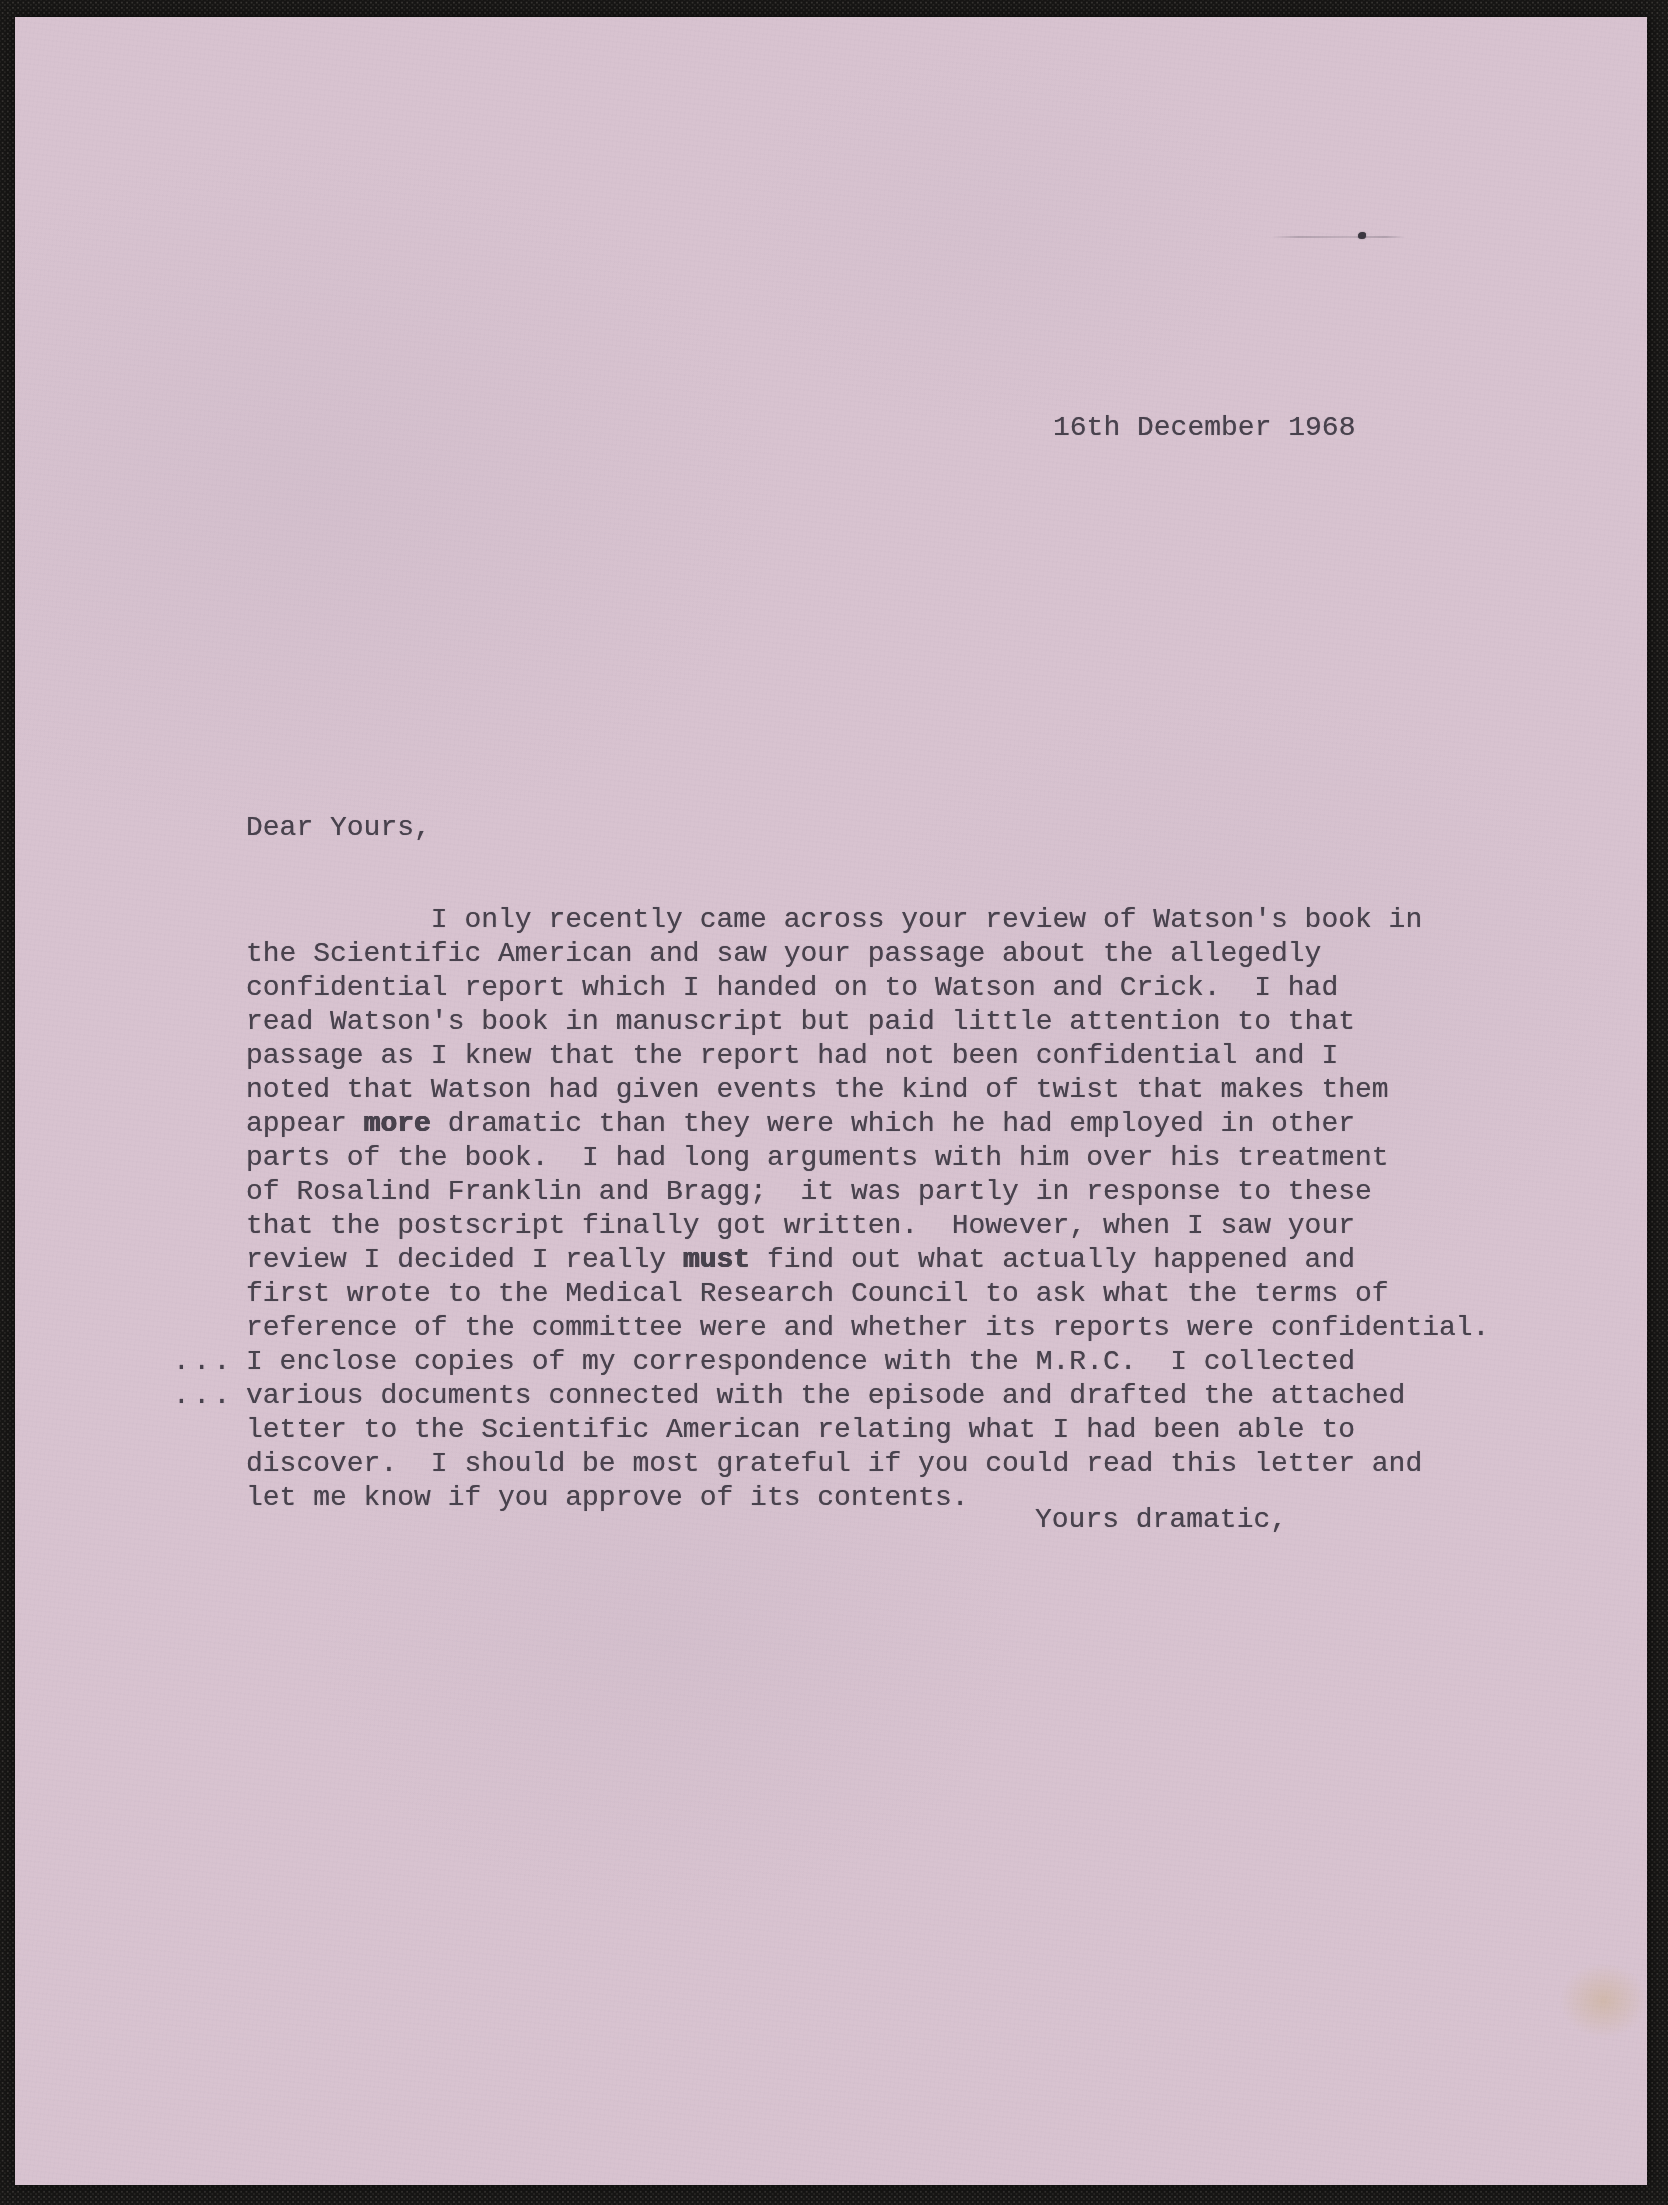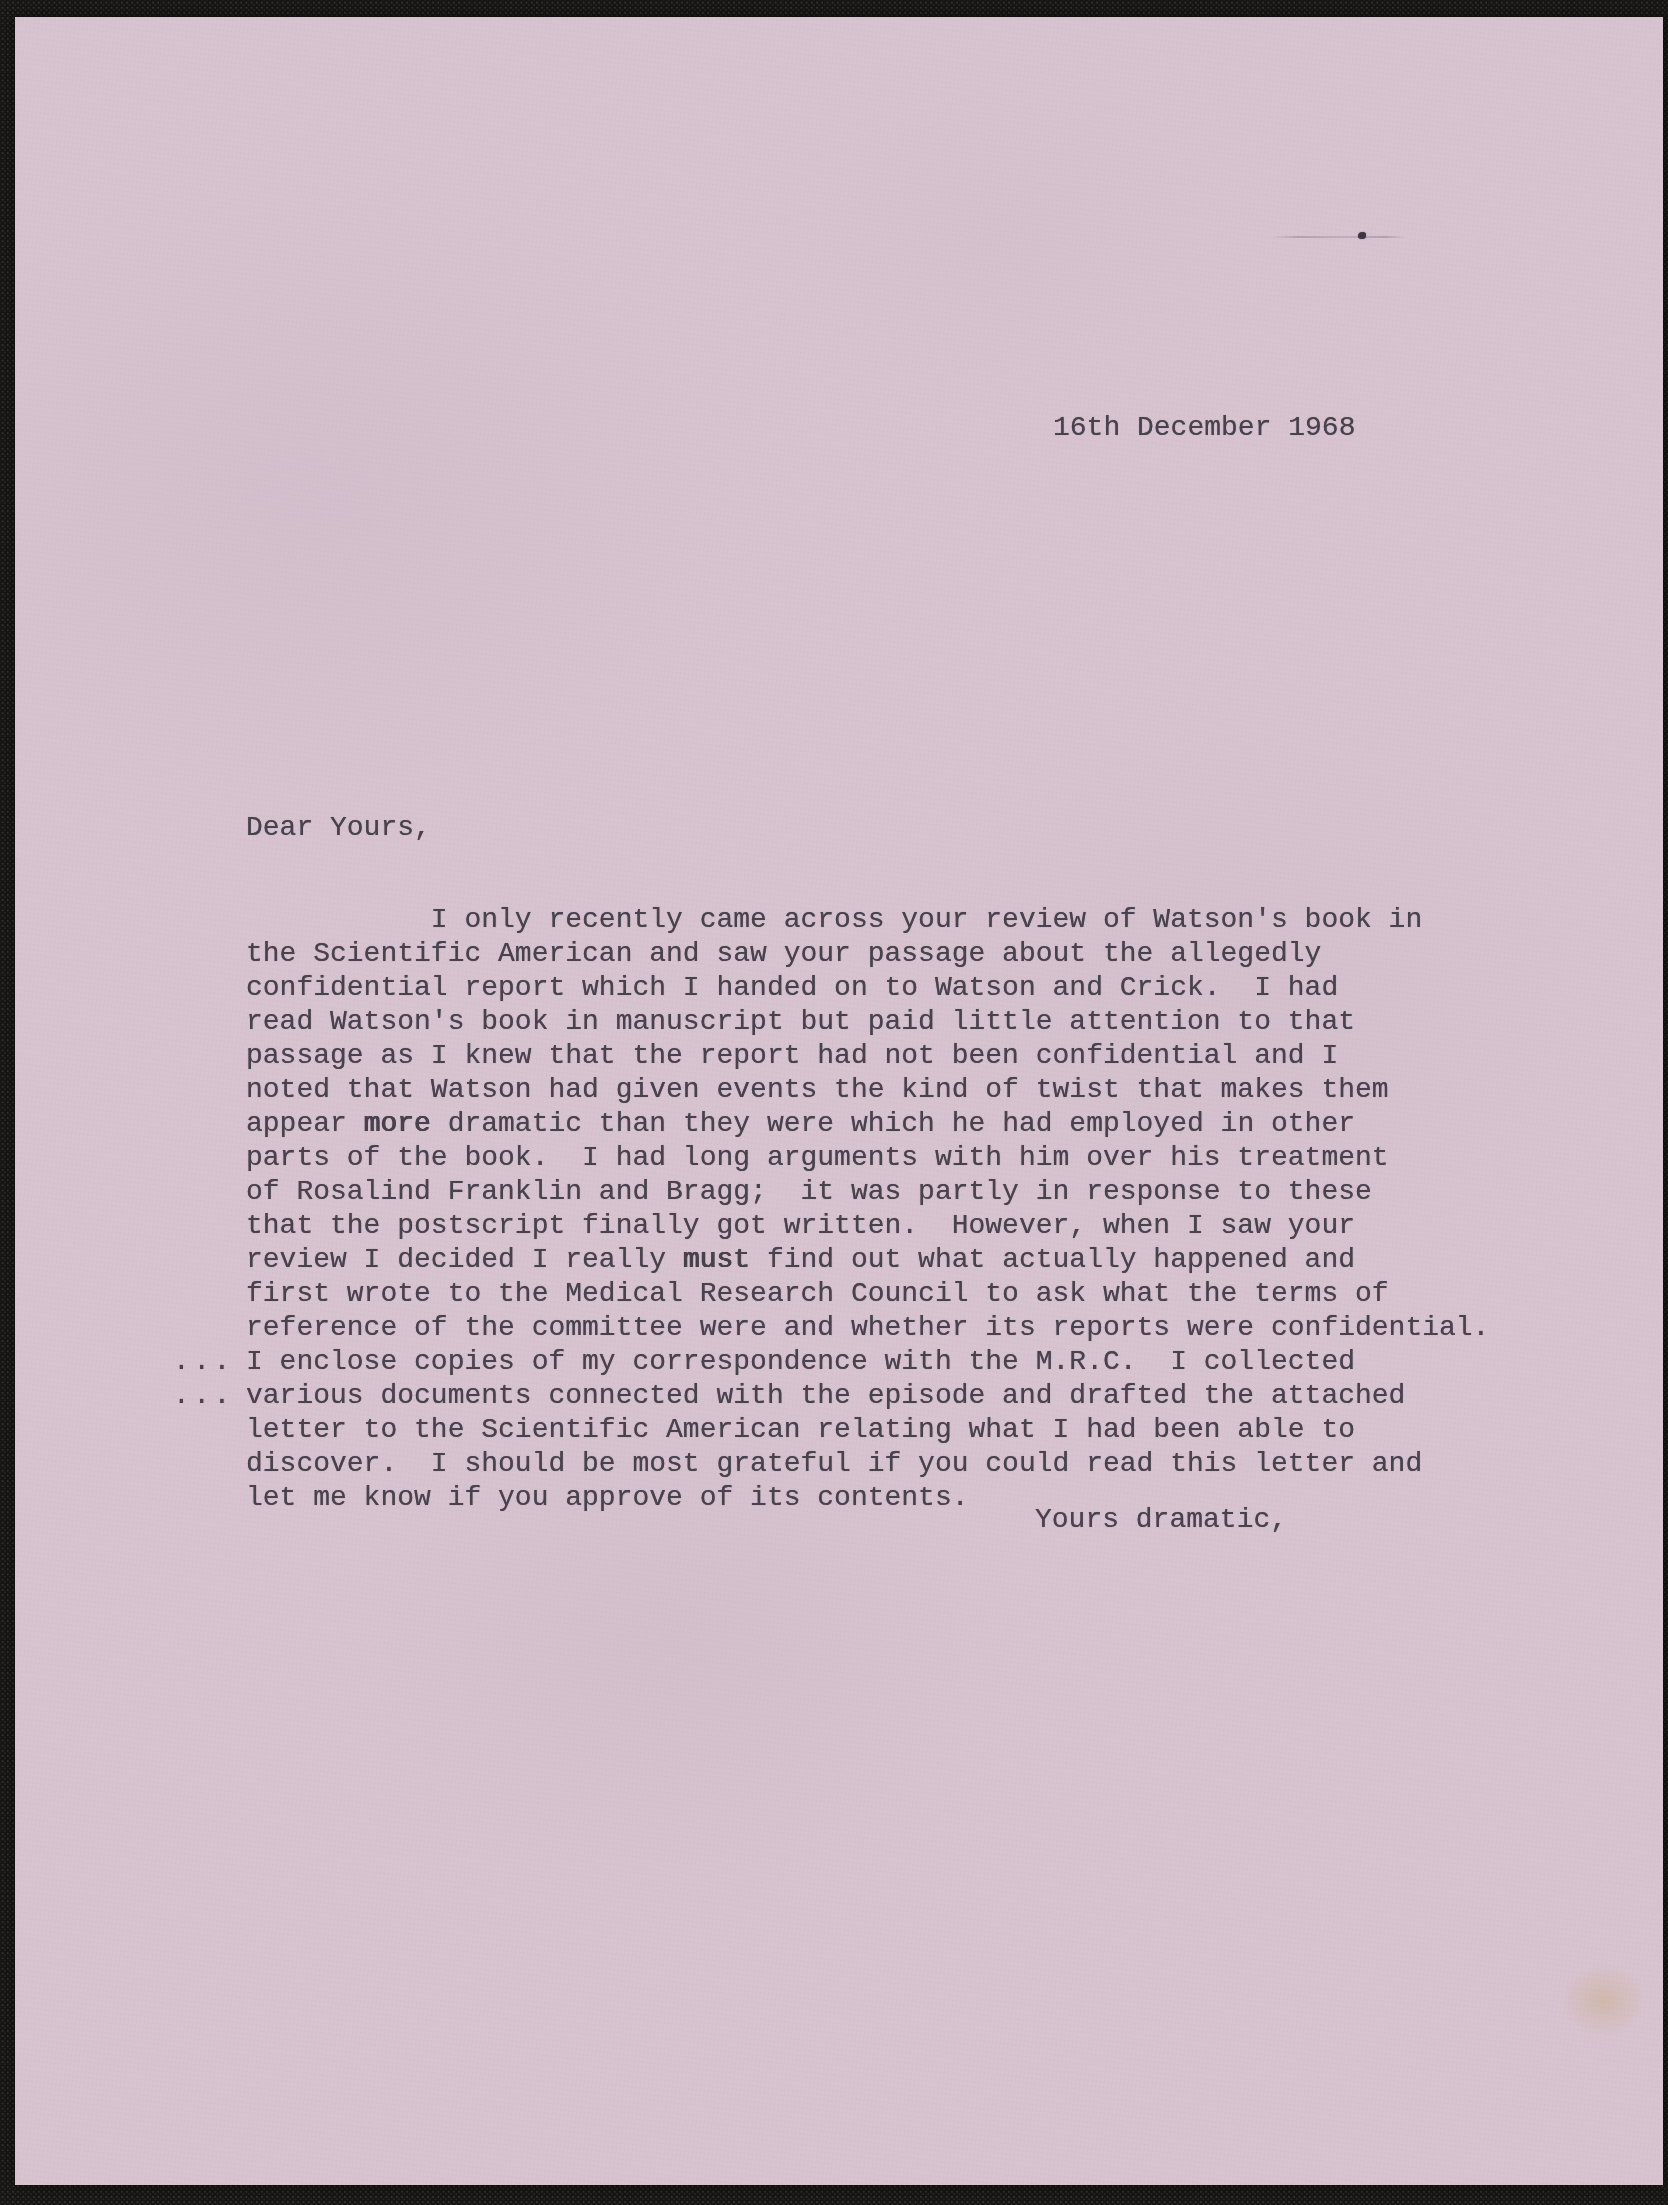--- a/index.html
+++ b/index.html
@@ -26,37 +26,36 @@
     height: 2168px;
     background-color: #d8c3d0;
     background-image:
       radial-gradient(695px 521px at 18% 22%, rgba(150,140,160,0.07), transparent 70%),
       radial-gradient(579px 463px at 75% 45%, rgba(150,140,160,0.06), transparent 70%),
       radial-gradient(521px 405px at 40% 75%, rgba(140,130,150,0.06), transparent 70%),
       radial-gradient(405px 290px at 60% 10%, rgba(160,150,170,0.05), transparent 70%),
       repeating-linear-gradient(7deg, rgba(120,110,135,0.018) 0 1.7px, transparent 1.7px 5.2px),
       repeating-linear-gradient(97deg, rgba(120,110,135,0.018) 0 1.2px, transparent 1.2px 4px);
     box-shadow: 0 0 12.7px rgba(0,0,0,0.6);
-    padding-left: 16px;
   }
   .typed {
     position: absolute;
     color: #48424d;
     font-size: 28px;
     line-height: 34px;
     white-space: pre;
     text-shadow: 0 0 0.7px rgba(72,66,77,0.7);
   }
   .date   { left: 1038px; top: 394px; }
   .salutation { left: 231px; top: 794px; }
   .body-block { left: 231px; top: 886px; }
   .closing { left: 1020px; top: 1486px; }
   .line { position: relative; height: 34px; white-space: pre; }
   .ov {
-    font-weight: normal;
+    font-weight: bold;
     text-shadow: 0.5px 0 0 currentColor, -0.5px 0 0 currentColor, 0 0 0.7px rgba(72,66,77,0.7);
   }
   .mark {
     position: absolute;
     left: -73px;
     top: 0;
     white-space: pre;
     letter-spacing: 3.5px;
   }
   .scratch {

